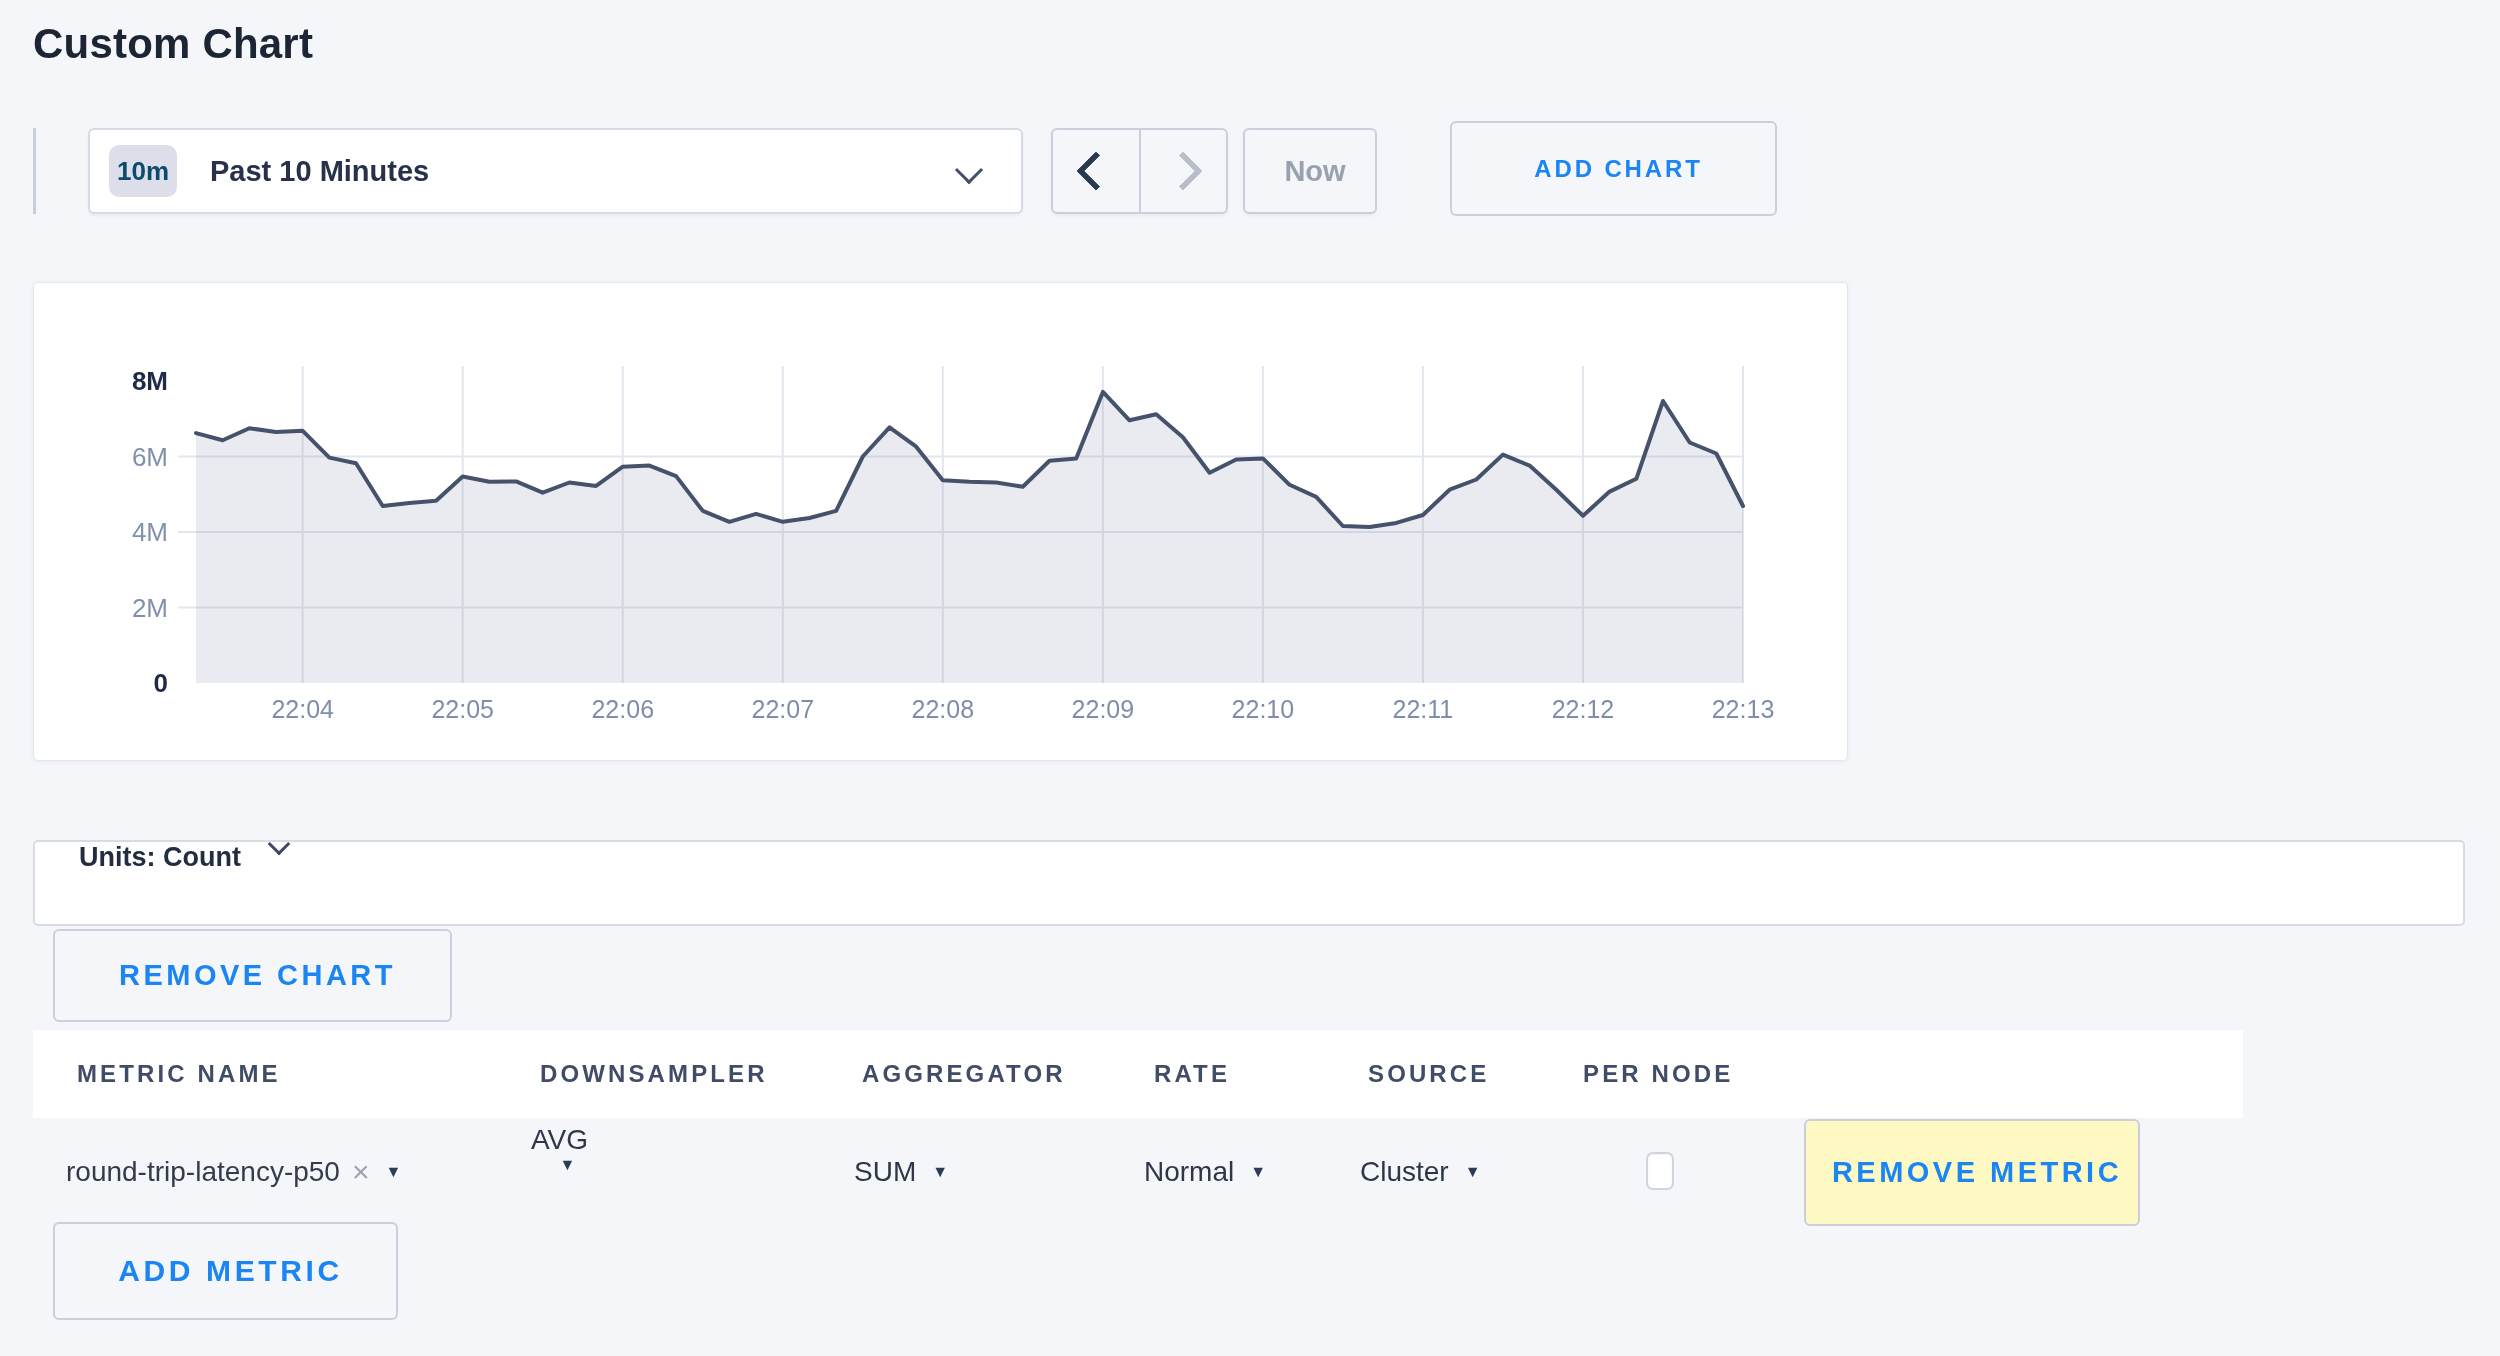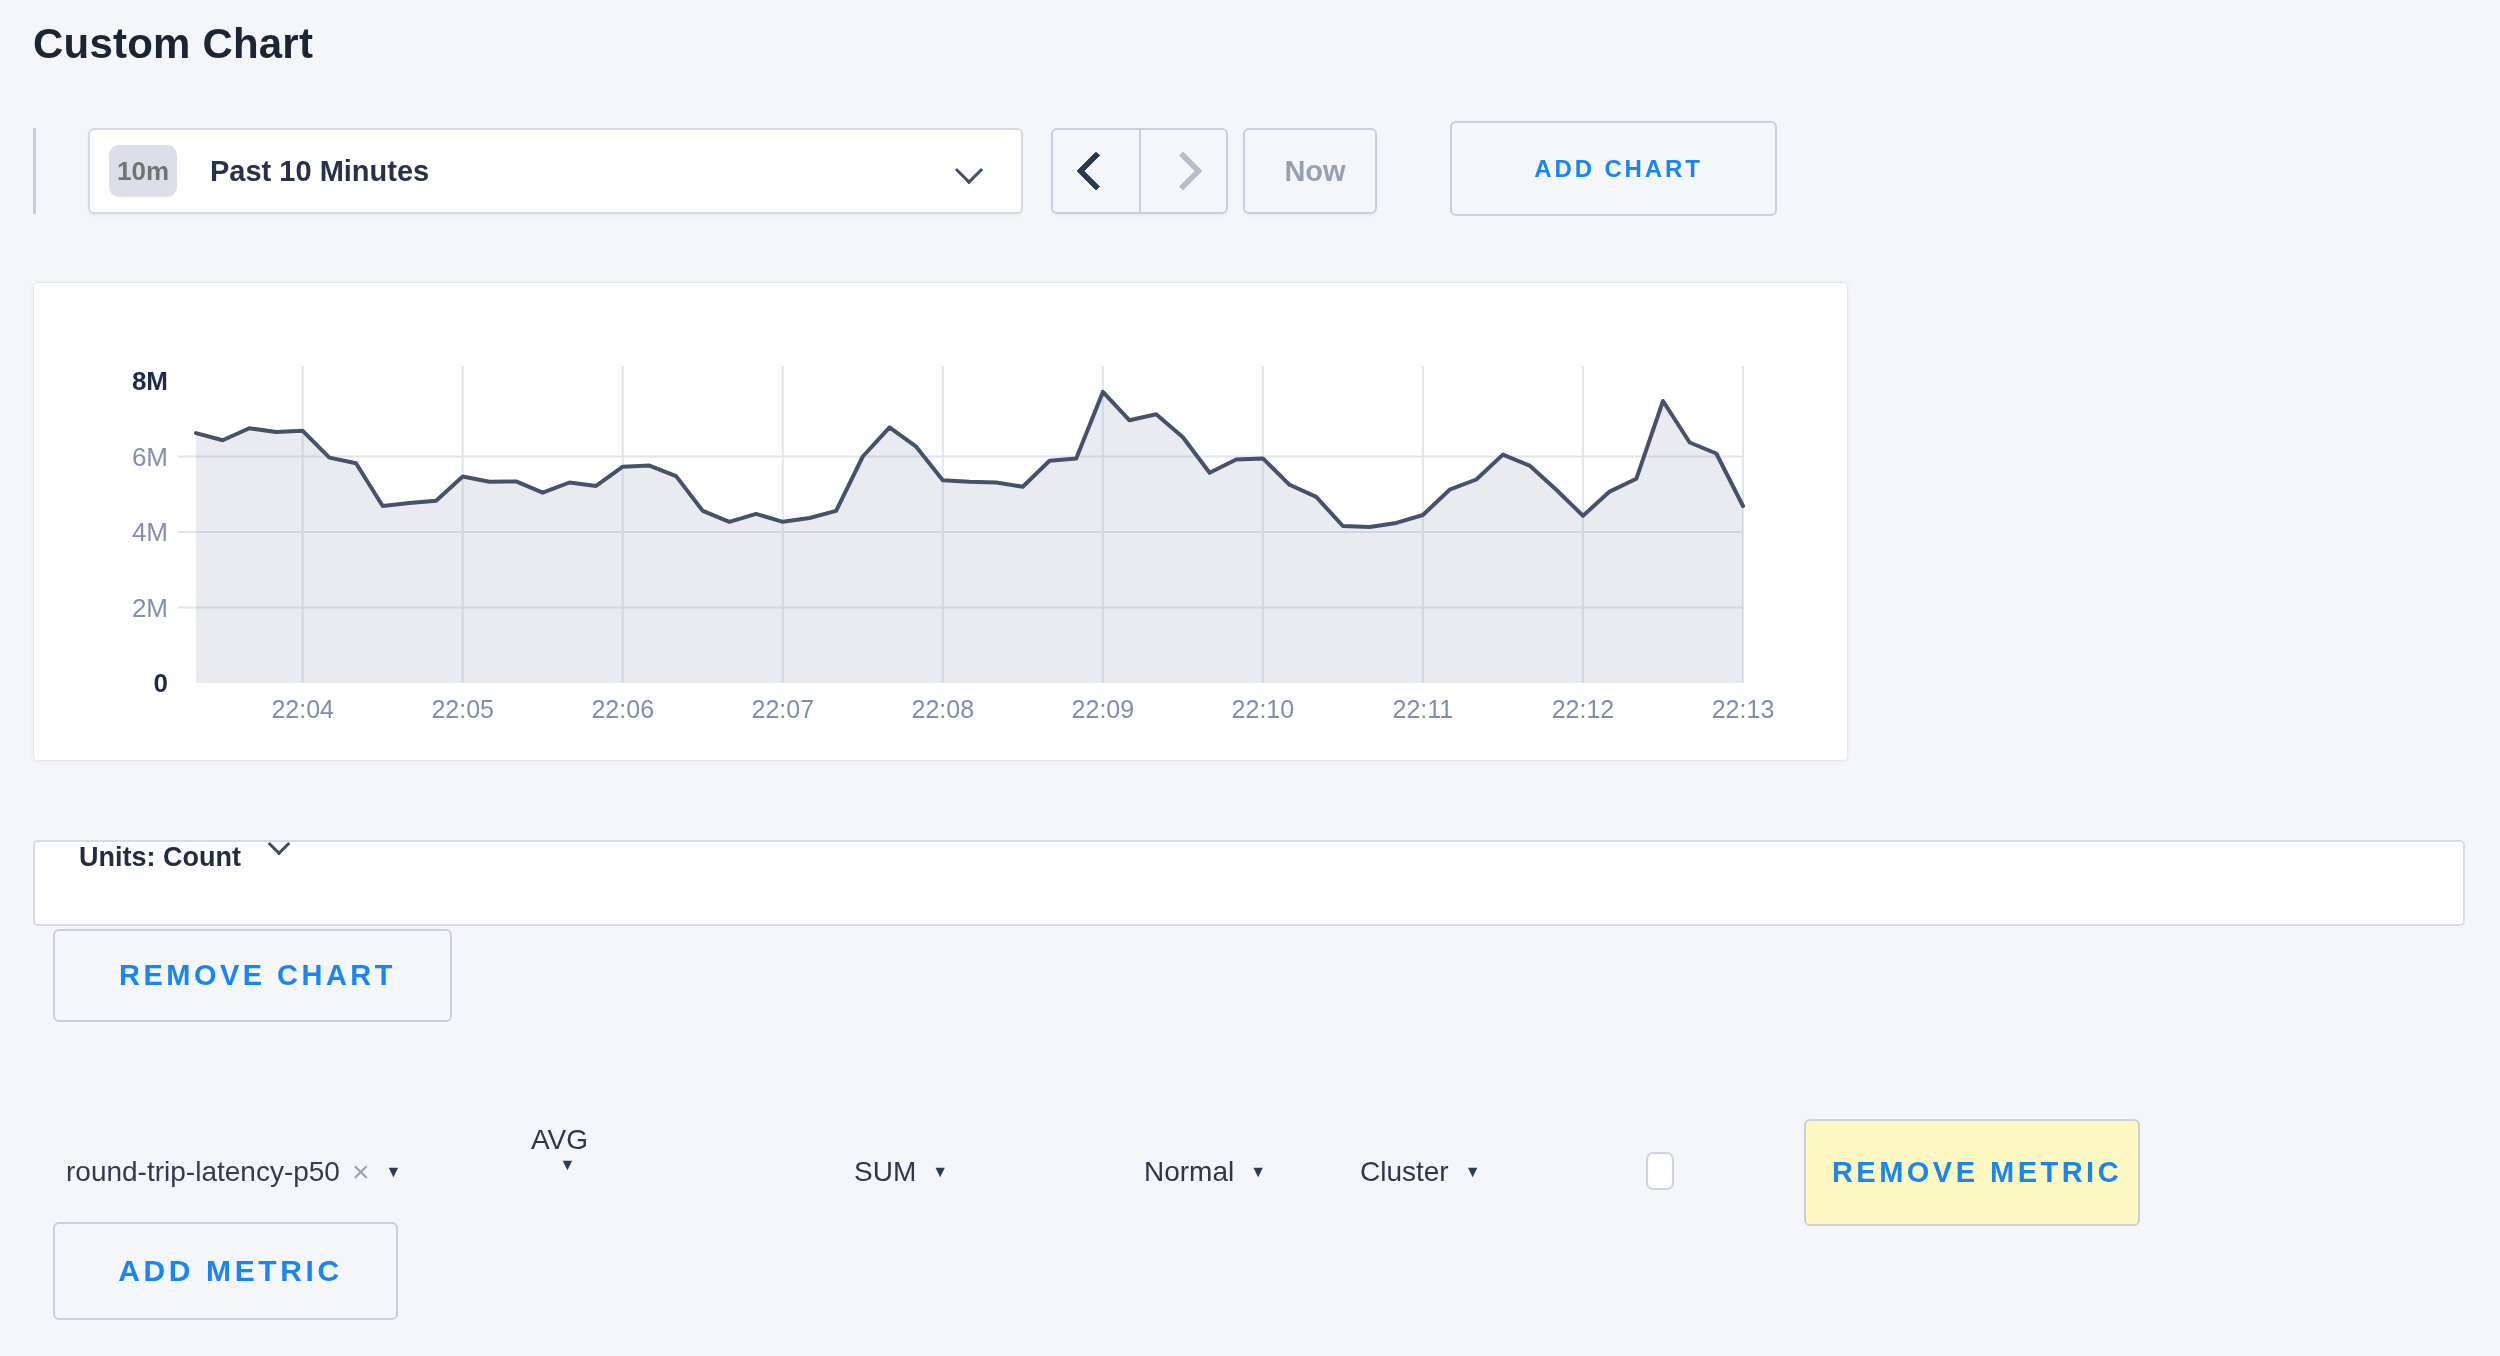--- a/index.html
+++ b/index.html
@@ -8,21 +8,21 @@
   .abs{position:absolute;}
 
   
   .page-title{left:33px;top:20px;font-size:42px;font-weight:600;color:#1c2533;letter-spacing:.2px;}
 
   
   .tb-divider{left:33px;top:128px;width:3px;height:86px;background:#c7cdda;}
   .time-dd{left:88px;top:128px;width:935px;height:86px;background:#fff;border:2px solid #d5dae4;
            border-radius:6px;box-sizing:border-box;box-shadow:0 2px 3px rgba(40,50,80,.05);cursor:pointer;}
   .time-badge{left:19px;top:15px;width:68px;height:52px;background:#dcdfe9;border-radius:10px;
-              font-size:26px;font-weight:700;color:#737373;display:flex;align-items:center;justify-content:center;}
+              font-size:26px;font-weight:700;color:#0c4a6e;display:flex;align-items:center;justify-content:center;}
   .time-label{left:120px;top:0;height:82px;display:flex;align-items:center;
               font-size:29px;font-weight:700;color:#27314a;}
   .chev-down{width:17px;height:17px;border-right:3px solid #42506b;border-bottom:3px solid #42506b;
              transform:rotate(45deg);}
   .time-chev{right:42px;top:30px;}
 
   .btn{box-sizing:border-box;border:2px solid #c9cfdc;border-radius:6px;background:transparent;
        display:flex;align-items:center;justify-content:center;cursor:pointer;padding-left:16px;}
   .arrow-group{left:1051px;top:128px;width:177px;height:86px;border:2px solid #c9cfdc;border-radius:6px;
                box-sizing:border-box;display:flex;box-shadow:0 2px 3px rgba(40,50,80,.05);}
@@ -126,20 +126,28 @@
       </svg>
   </div>
 
   <div class="abs units-bar">
     <span class="units-label">Units: Count</span>
     <span class="units-chev"></span>
   </div>
 
   <button class="abs btn blue-btn remove-chart">REMOVE CHART</button>
 
+  <div class="abs thead-band">
+    <div class="th" style="left:44px;">METRIC NAME</div>
+    <div class="th" style="left:507px;">DOWNSAMPLER</div>
+    <div class="th" style="left:829px;">AGGREGATOR</div>
+    <div class="th" style="left:1121px;">RATE</div>
+    <div class="th" style="left:1335px;">SOURCE</div>
+    <div class="th" style="left:1550px;">PER NODE</div>
+  </div>
 
   <div>
     <div class="row-cell" style="left:66px;">
       <span style="color:#333b4d;">round-trip-latency-p50</span>
       <span class="metric-x">×</span>
       <span class="tri">▼</span>
     </div>
     <div class="row-cell" style="left:531px;flex-direction:column;">
       <span>AVG</span>
       <span class="tri">▼</span>

